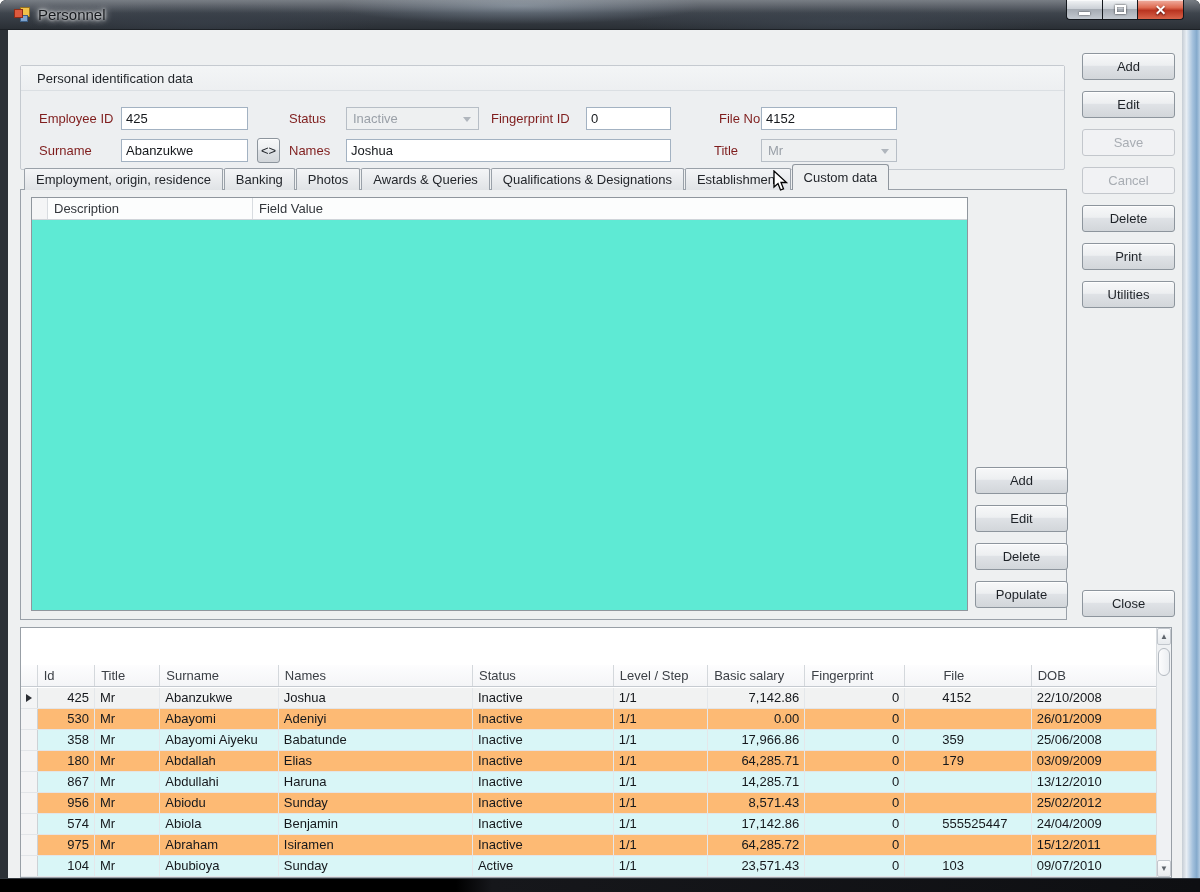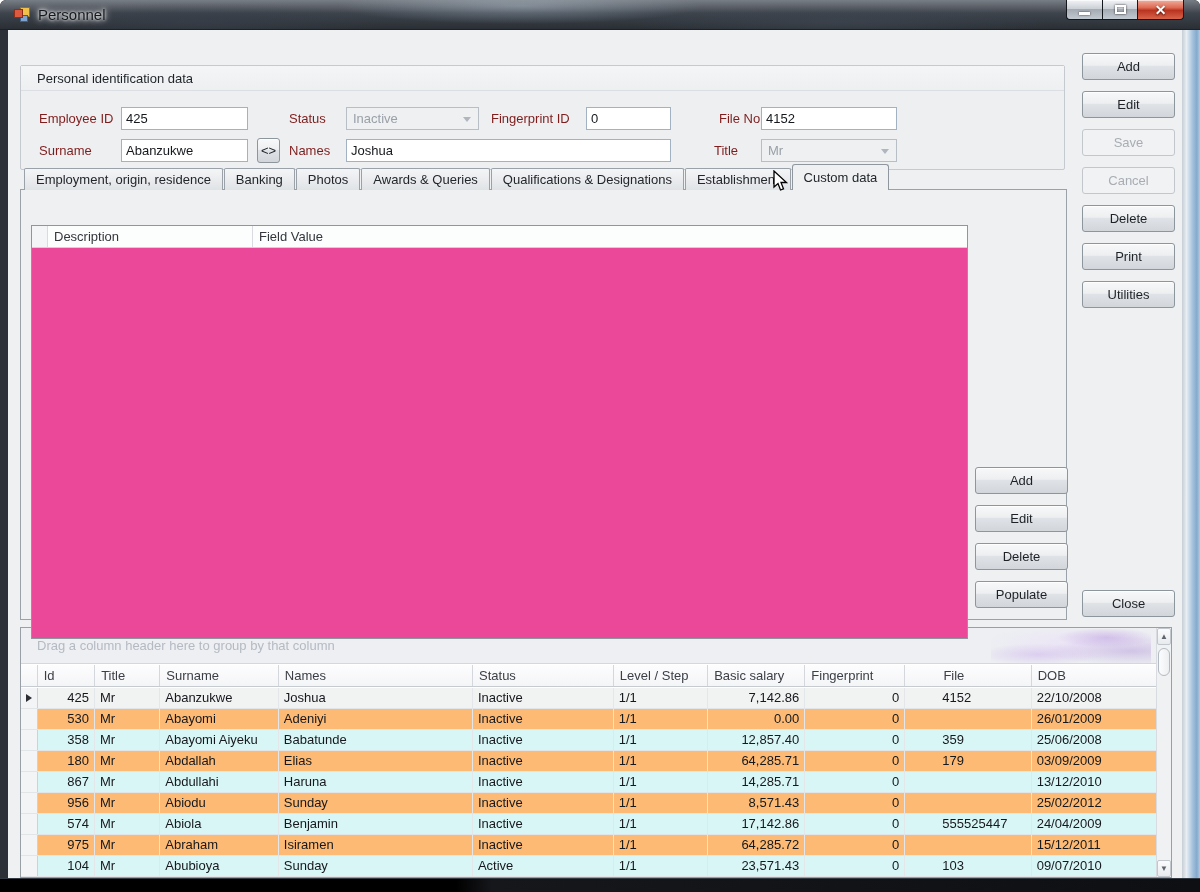--- a/index.html
+++ b/index.html
@@ -51,21 +51,21 @@
   .swapbtn { position:absolute; left:236px; top:72px; width:23px; height:25px; line-height:23px; }
 
   
   .tabs { position:absolute; left:24px; top:165px; height:25px; display:flex; align-items:flex-end; z-index:3; }
   .tab { height:22px; line-height:21px; padding:0 11px; font-size:13px; color:#23262b;
     background:linear-gradient(#f4f5f7,#e0e3e6); border:1px solid #9aa1a9; border-bottom:none; border-radius:2px 2px 0 0; margin-right:1px; }
   .tab.active { height:26px; line-height:26px; background:#eef0f1; border-color:#8f969e; border-radius:3px 3px 0 0; position:relative; }
   .tabpage { position:absolute; left:20px; top:189px; width:1047px; height:431px; border:1px solid #9aa1a9; background:#eef0f1; z-index:1; }
 
   
-  .cgrid { position:absolute; left:10px; top:7px; width:937px; height:414px; border:1px solid #8f969d; background:#ec4899;margin-top:28px; }
+  .cgrid { position:absolute; left:10px; top:7px; width:937px; height:414px; border:1px solid #8f969d; background:#5eead4; }
   .cgrid-h { display:flex; height:22px; border-bottom:1px solid #cfd4d9; background:#fcfdfd; }
   .cg-ind { width:16px; border-right:1px solid #d8dce0; background:#f4f5f6; }
   .cg-desc { width:205px; border-right:1px solid #d8dce0; padding-left:6px; line-height:22px; font-size:13px; color:#33373c; }
   .cg-val { flex:1; padding-left:6px; line-height:22px; font-size:13px; color:#33373c; }
   .tp-btns { position:absolute; left:954px; top:277px; width:93px; display:flex; flex-direction:column; gap:11px; }
   .tp-btns .btn { width:93px; }
 
   
   .side-btns { position:absolute; left:1082px; top:53px; width:93px; display:flex; flex-direction:column; gap:11px; }
   .side-btns .btn { width:93px; }
@@ -213,24 +213,20 @@
 
       <div class="btn">Print</div>
 
       <div class="btn">Utilities</div>
     </div>
 
 
   <div class="btn close-btn">Close</div>
 
   <div class="bpanel">
-    <div class="bgroup">
-      <div class="bgroup-text">Drag a column header here to group by that column</div>
-      <div class="deco"></div>
-    </div>
     <div class="bheader">
       <div class="bh w-ind"></div>
       <div class="bh w-id">Id</div>
       <div class="bh w-title">Title</div>
       <div class="bh w-sur">Surname</div>
       <div class="bh w-nam">Names</div>
       <div class="bh w-sta">Status</div>
       <div class="bh w-lvl">Level / Step</div>
       <div class="bh w-sal">Basic salary</div>
       <div class="bh w-fp">Fingerprint</div>
@@ -270,21 +266,21 @@
         </div>
 
         <div class="brow alt">
           <div class="bc ind w-ind"></div>
           <div class="bc w-id ra">358</div>
           <div class="bc w-title">Mr</div>
           <div class="bc w-sur">Abayomi Aiyeku</div>
           <div class="bc w-nam">Babatunde</div>
           <div class="bc w-sta">Inactive</div>
           <div class="bc w-lvl">1/1</div>
-          <div class="bc w-sal ra">12,857.40</div>
+          <div class="bc w-sal ra">17,966.86</div>
           <div class="bc w-fp ra">0</div>
           <div class="bc w-file">359</div>
           <div class="bc w-dob">25/06/2008</div>
         </div>
 
         <div class="brow">
           <div class="bc ind w-ind"></div>
           <div class="bc w-id ra">180</div>
           <div class="bc w-title">Mr</div>
           <div class="bc w-sur">Abdallah</div>

